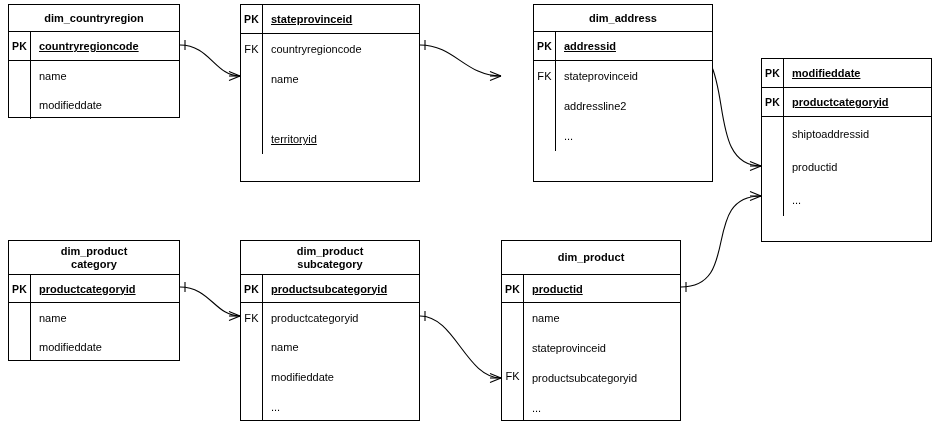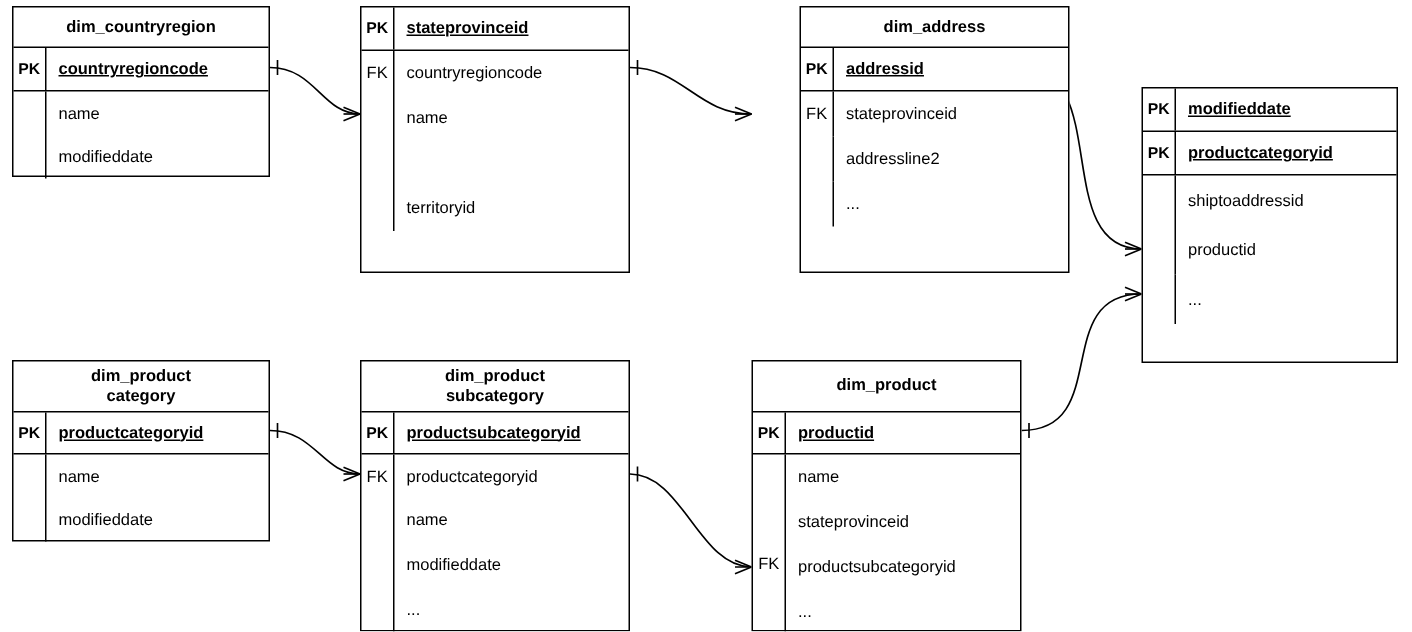--- a/index.html
+++ b/index.html
@@ -188,21 +188,21 @@
         <div class="key-cell fk">FK</div>
         <div class="name-cell">countryregioncode</div>
       </div>
       <div class="attr-row" style="height: 30px;">
         <div class="key-cell"></div>
         <div class="name-cell">name</div>
       </div>
       <div class="attr-row" style="height: 30px;">
         <div class="key-cell"></div>
       </div>
-      <div class="attr-row" style="height: 30px;">
+      <div class="attr-row" style="height: 30px; text-decoration: underline;">
         <div class="key-cell"></div>
         <div class="name-cell">territoryid</div>
       </div>
     </div>
     <div class="entity" style="left: 501px; top: 4px; width: 180px; height: 178px; margin-left: 32px;">
       <div class="ent-title" style="height: 27px;">dim_address</div>
       <div class="attr-row sep" style="height: 29px;">
         <div class="key-cell">PK</div>
         <div class="name-cell pk">addressid</div>
       </div>

